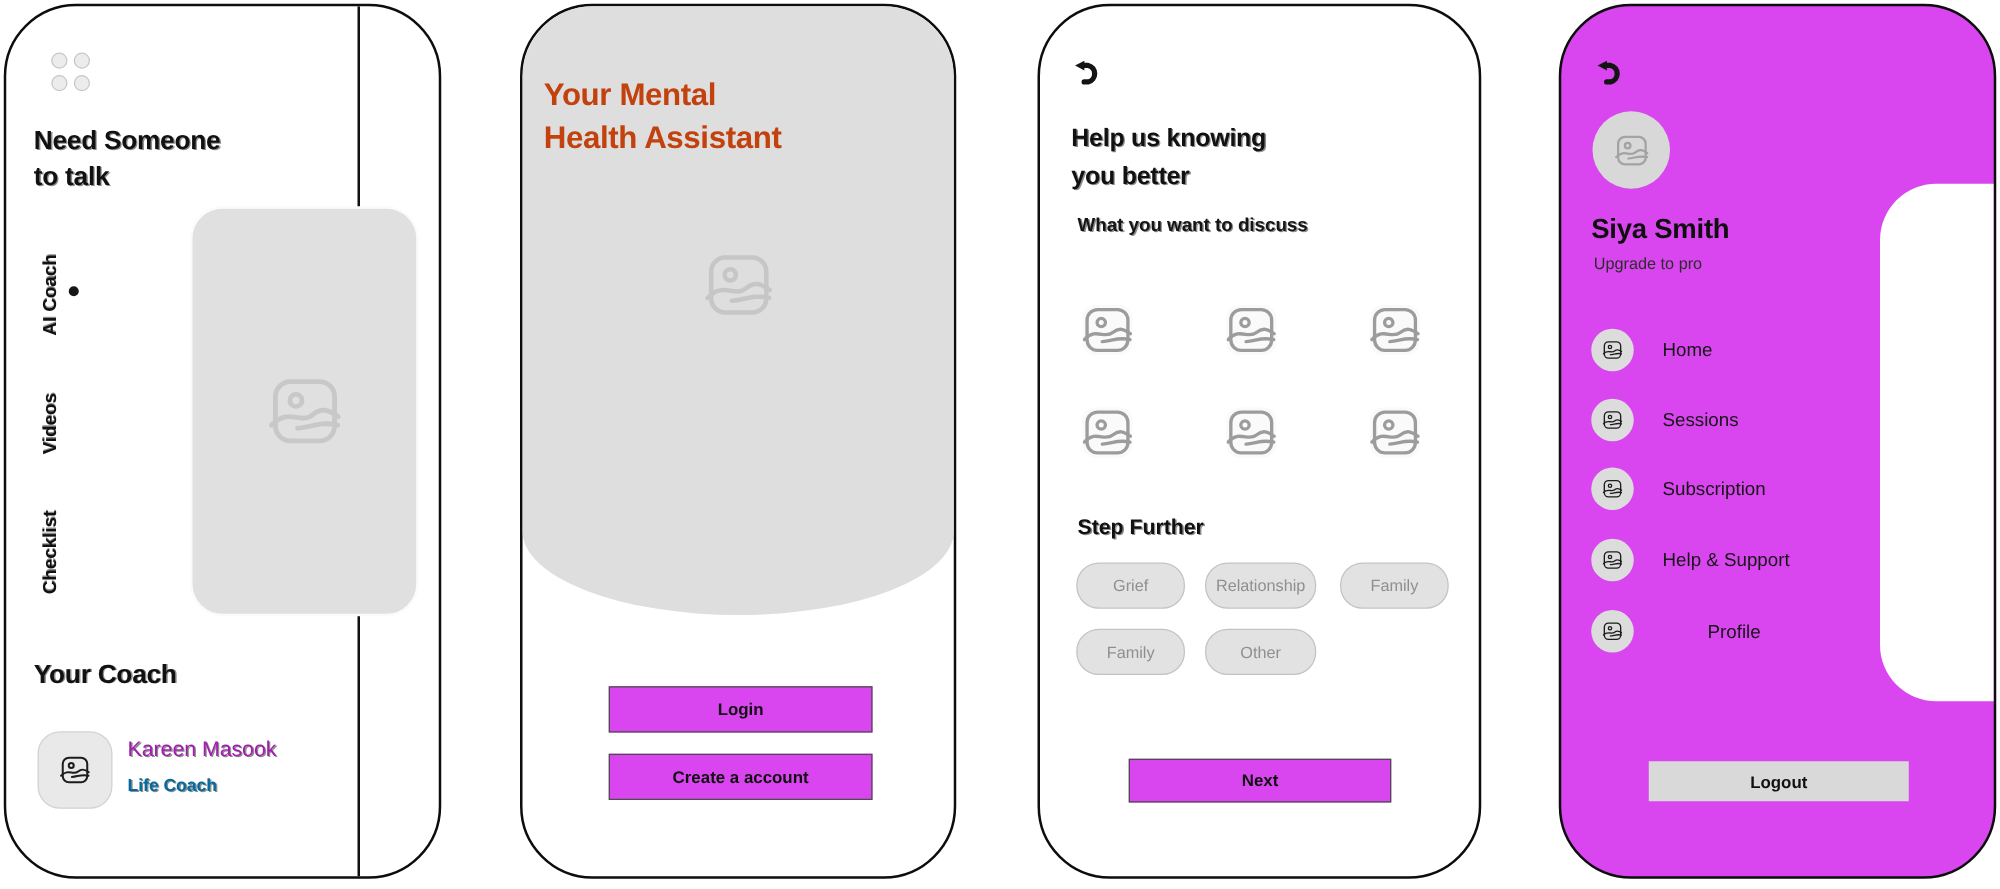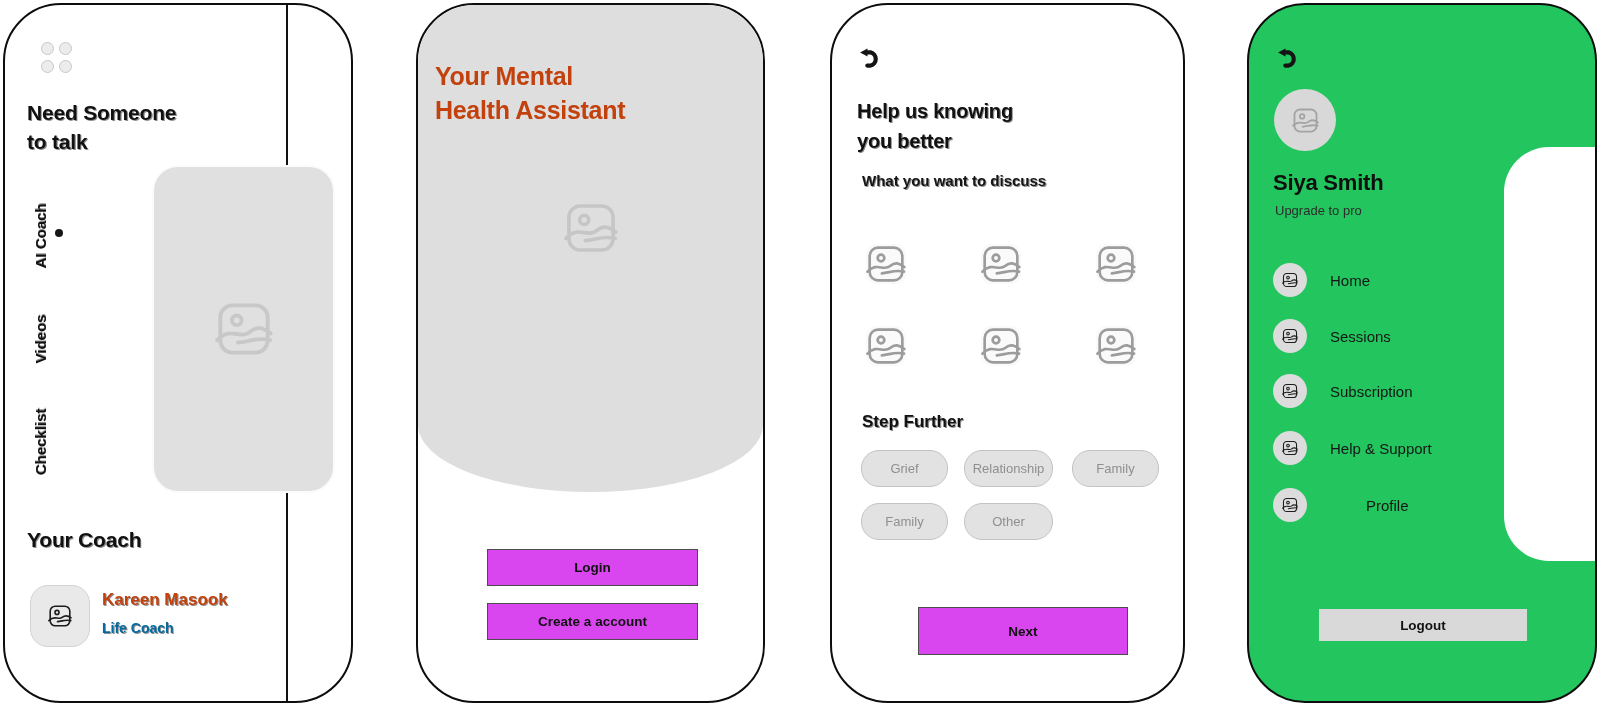--- a/index.html
+++ b/index.html
@@ -3,21 +3,21 @@
 <meta charset="utf-8">
 <style>
   html,body{margin:0;padding:0;background:#ffffff;font-family:"Liberation Sans","DejaVu Sans",sans-serif;}
   .stage{position:relative;width:1600px;height:711px;background:#ffffff;overflow:hidden;}
 
   
   .phone{position:absolute;top:3px;height:700px;border:2px solid #0d0d0d;border-radius:58px;background:#ffffff;overflow:hidden;box-sizing:border-box;}
   #phone-home{left:3px;width:350px;}
   #phone-welcome{left:416px;width:349px;}
   #phone-onboarding{left:830px;width:355px;}
-  #phone-profile{left:1247px;width:350px;background:#22c55e;}
+  #phone-profile{left:1247px;width:350px;background:#d946ef;}
 
   .abs{position:absolute;}
 
   
   .h-big{font-size:21px;font-weight:800;color:#111;line-height:29px;letter-spacing:-.2px;}
   .smudge{text-shadow:1.1px .6px 0 rgba(0,0,0,.45);}
   .sub-bold{font-size:15px;font-weight:700;color:#151515;}
 
   
   .grid-dots{left:36px;top:37px;display:grid;grid-template-columns:13px 13px;grid-gap:5px;}
@@ -32,21 +32,21 @@
   .welcome-header{left:0;top:0;width:100%;height:487px;background:#dedede;border-radius:56px 56px 50% 50%/56px 56px 67px 67px;display:flex;align-items:center;justify-content:center;}
   .welcome-title{left:17px;top:54px;font-size:25px;font-weight:700;color:#c2410c;line-height:34px;letter-spacing:-.3px;z-index:2;}
   .btn{background:#d946ef;border:1.5px solid #4c4c4c;color:#111;font-weight:700;font-size:13.5px;display:flex;align-items:center;justify-content:center;box-sizing:border-box;cursor:pointer;}
   .btn-login{left:69px;top:544px;width:211px;height:37px;}
   .btn-create{left:69px;top:598px;width:211px;height:37px;}
 
   
   .back-btn{width:24px;height:21px;color:#141414;cursor:pointer;}
   .tile{width:40px;height:40px;color:#9c9c9c;background:#fafafa;border-radius:10px;}
   .chip{position:absolute;height:37px;background:#e2e2e2;border:1.5px solid #c3c3c3;border-radius:18px;color:#8f8f8f;font-size:13px;display:flex;align-items:center;justify-content:center;box-sizing:border-box;cursor:pointer;}
-  .btn-next{left:71px;top:602px;width:210px;height:48px;margin-left:15px;}
+  .btn-next{left:71px;top:602px;width:210px;height:35px;}
 
   
   .white-panel{left:255px;top:142px;right:0;height:414px;background:#ffffff;border-radius:45px 0 0 45px;z-index:1;}
   .avatar{left:25px;top:84px;width:62px;height:62px;border-radius:50%;background:#d8d8d8;color:#a3a3a3;display:flex;align-items:center;justify-content:center;z-index:2;}
   .menu-row{left:24px;width:220px;height:34px;display:flex;align-items:center;z-index:2;}
   .menu-ico{width:34px;height:34px;border-radius:50%;background:#dcdcdc;color:#1d1d1d;display:flex;align-items:center;justify-content:center;flex:0 0 34px;}
   .menu-label{margin-left:23px;font-size:15px;color:#161616;}
   .btn-logout{left:70px;top:604px;width:208px;height:32px;background:#d9d9d9;border:none;color:#111;font-weight:700;font-size:13.5px;display:flex;align-items:center;justify-content:center;cursor:pointer;z-index:2;}
 
   .name-lg{font-size:22px;font-weight:700;color:#0f0f0f;letter-spacing:-.2px;}
@@ -97,21 +97,21 @@
         </svg>
     </div>
 
     <div class="abs h-big smudge" style="left:22px;top:520px;">Your Coach</div>
 
     <div class="abs coach-box">
       <svg class="icon" width="24" height="24" style="color:#1c1c1c">
           <use href="#ico-image"></use>
         </svg>
     </div>
-    <div class="abs smudge" style="left:97px;top:585px;font-size:17px;font-weight:700;color:#c2410c;">Kareen Masook</div>
+    <div class="abs smudge" style="left:97px;top:585px;font-size:17px;font-weight:400;color:#a21caf;">Kareen Masook</div>
     <div class="abs smudge" style="left:97px;top:615px;font-size:14px;font-weight:600;color:#0369a1;">Life Coach</div>
   </div>
 
   <div class="phone" id="phone-welcome">
     <div class="abs welcome-header">
       <svg class="icon" width="54" height="54" style="color:#c6c6c6;margin-top:-42px;">
           <use href="#ico-image"></use>
         </svg>
     </div>
     <div class="abs welcome-title">

